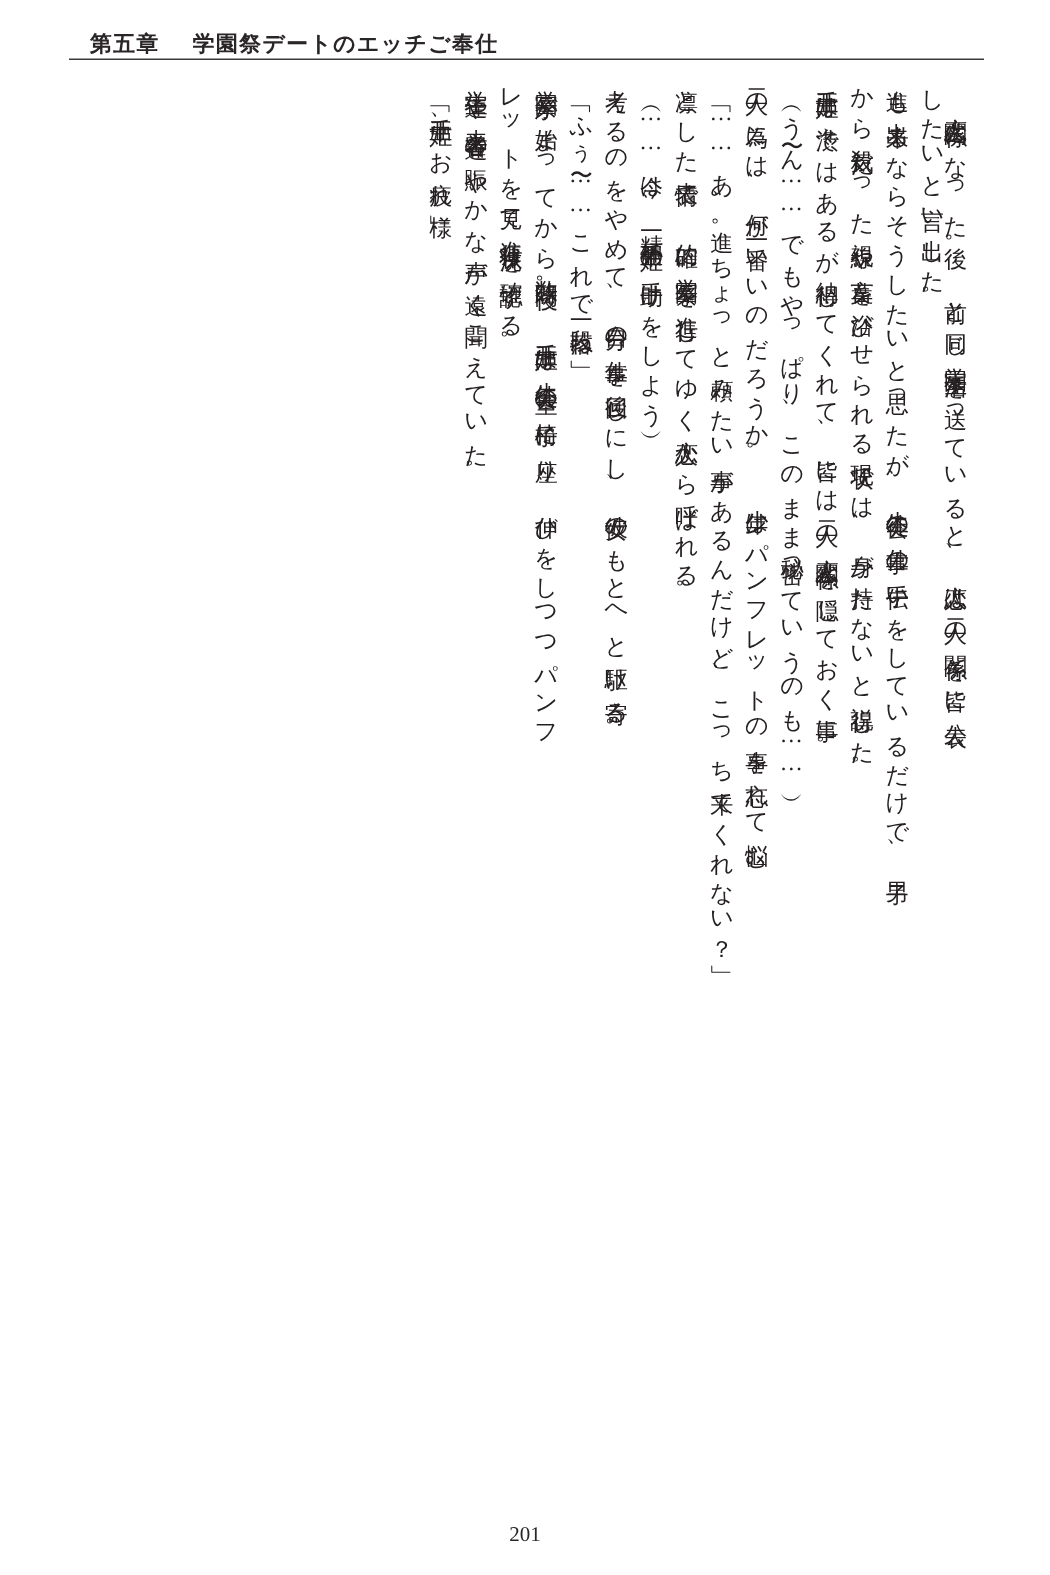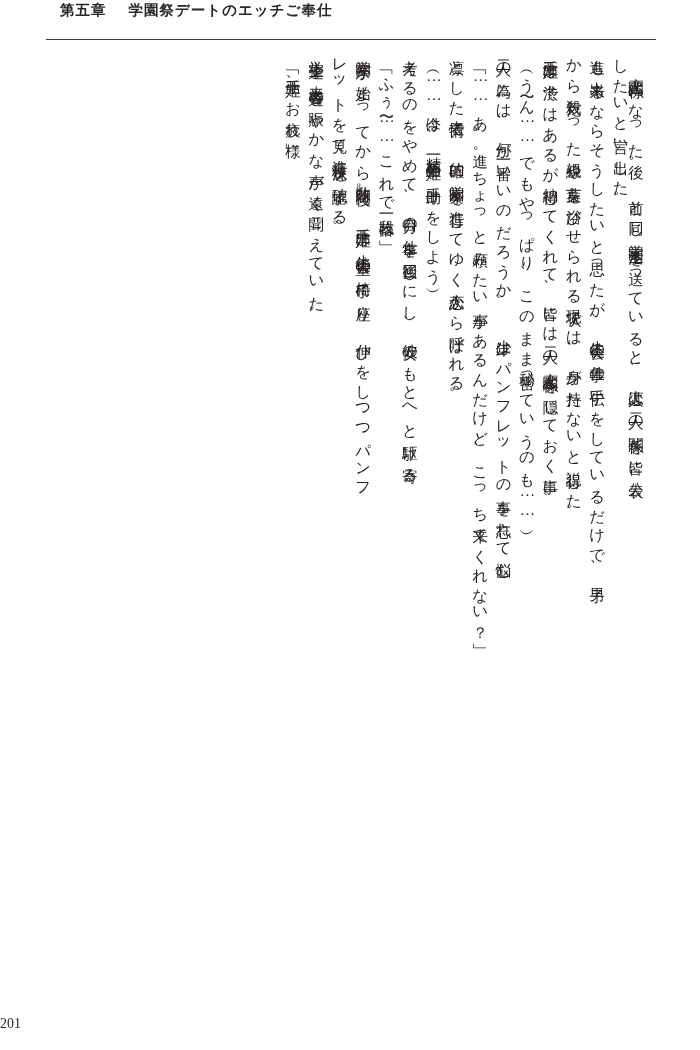--- a/index.html
+++ b/index.html
@@ -30,21 +30,21 @@
     top: 10px;
     left: 46px;
     width: 610px;
     height: 30px;
     border-bottom: 1.2px solid #3a3a3a;
     box-sizing: border-box;
   }
   .header-inner {
     position: absolute;
     left: 14px;
-    bottom: 19px;
+    bottom: 0;
     font-size: 14.5px;
     letter-spacing: 1px;
     white-space: nowrap;
     font-weight: 600;
     color: #2a2627;
   }
   .header-chapter {
     margin-right: 22px;
   }
 
@@ -79,20 +79,21 @@
 
   .col.indent {
     padding-top: 17px;
   }
 
   .page-number {
     position: absolute;
     bottom: 18px;
     left: 0;
     width: 700px;
+    text-align: center;
     font-size: 14px;
     color: #2a2627;
     font-family: "Liberation Serif", "DejaVu Serif", serif;
   }
 </style>
 </head>
 <body>
 
 <div class="page">
 

